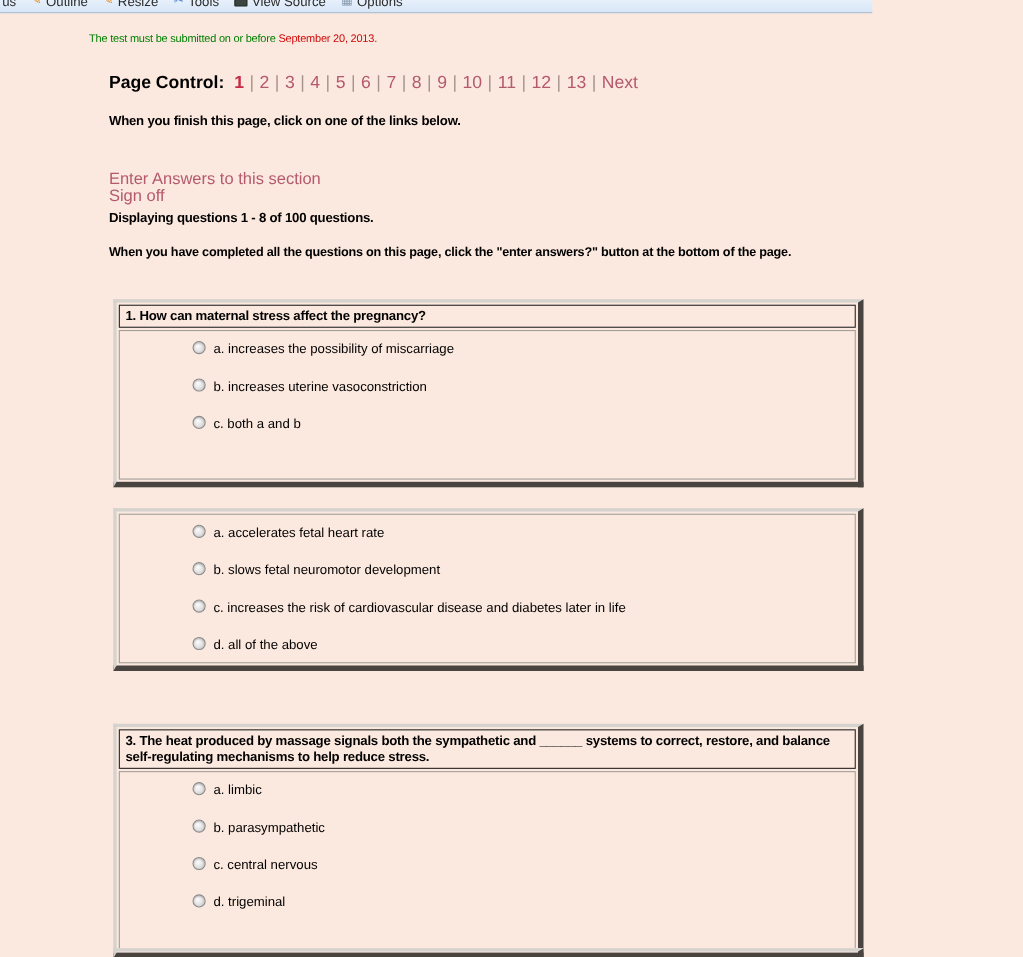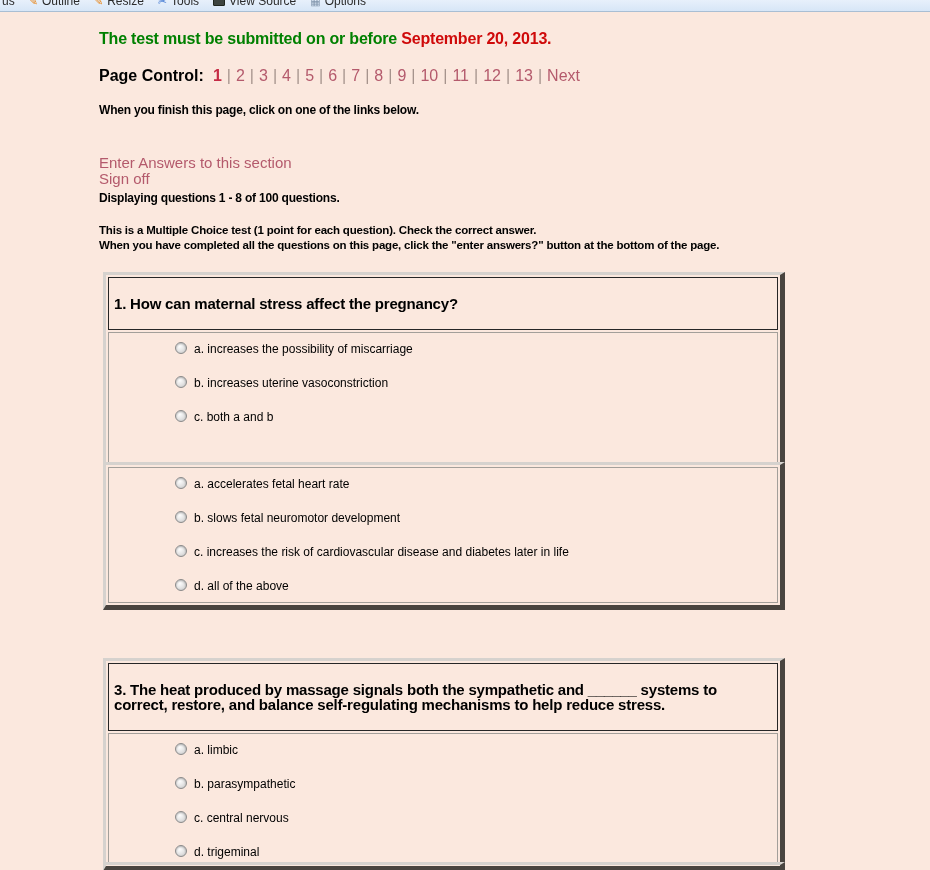--- a/index.html
+++ b/index.html
@@ -5,21 +5,21 @@
   * { margin:0; padding:0; box-sizing:border-box; }
   html,body { width:930px; height:870px; overflow:hidden; }
   body {
     font-family:"Liberation Sans", sans-serif;
     background:#fbe8de;
     position:relative;
   }
 
   
   .toolbar {
-    position:absolute; top:0; left:0; width:930px; height:12px;
+    position:absolute; top:0; left:0; width:793px; height:12px;
     background:linear-gradient(#e7f0fb,#d7e6f7);
     border-bottom:1px solid #a9bed3;
     overflow:hidden;
   }
   .toolbar-inner {
     display:flex; align-items:center; gap:14px;
     margin-top:-6px; padding-left:2px;
     font-size:12px; color:#2b2b2b; white-space:nowrap;
   }
   .tb-item { display:flex; align-items:center; gap:4px; cursor:default; }
@@ -28,21 +28,21 @@
   .icon-tools::before  { content:"✂"; color:#4a7fd4; }
   .icon-grid::before   { content:"▦"; color:#8296ad; }
   .icon-monitor {
     display:inline-block; width:12px; height:9px;
     background:#3d4440; border:1px solid #20261f; border-radius:1px;
   }
 
   
   .content { position:absolute; left:0; top:13px; width:930px; }
 
-  .notice { position:absolute; left:99px; top:17px; font-size:16px; font-weight:bold; letter-spacing:-0.2px; }
+  .notice { position:absolute; left:81px; top:17px; font-size:10px; font-weight:normal; letter-spacing:-0.2px; }
   .notice .green { color:#008000; }
   .notice .red   { color:#cf0a0a; }
 
   .page-control { position:absolute; left:99px; top:54px; font-size:16px; white-space:nowrap; }
   .pc-label { font-weight:bold; color:#000; margin-right:6px; }
   .pc-current { font-weight:bold; color:#c52b45; padding:0 3px; }
   .pc-page { color:#b45a6c; padding:0 3px; cursor:pointer; }
   .pc-sep { color:#a5938c; padding:0 2px; }
   .pc-next { color:#b45a6c; padding:0 3px; cursor:pointer; }
 
@@ -66,23 +66,23 @@
     padding:2px;
   }
   .qbox-1 { top:259px; }
   .qbox-2 { top:449px; }
   .qbox-3 { top:645px; }
   .qbox-partial { top:849px; height:9px; overflow:hidden; padding:0; }
 
   .q-header {
     border:1px solid #262626;
     background:#fbe8de;
-    font-size:15px; font-weight:bold; color:#000;
+    font-size:12px; font-weight:bold; color:#000;
     letter-spacing:-0.2px;
-    padding:18px 5px; line-height:15px;
+    padding:2px 5px; line-height:15px;
     margin-bottom:2px;
   }
   .q-body {
     border:1px solid #a39f9a;
     background:#fbe8de;
     height:136px;
     padding-top:9px;
   }
   .q3-body { height:167px; }
 
@@ -141,21 +141,20 @@
   <div class="finish-line">When you finish this page, click on one of the links below.</div>
 
   <div class="links">
     <a>Enter Answers to this section</a>
     <a>Sign off</a>
   </div>
 
   <div class="displaying">Displaying questions 1 - 8 of 100 questions.</div>
 
   <div class="instructions">
-    <div>This is a Multiple Choice test (1 point for each question). Check the correct answer.</div>
     <div>When you have completed all the questions on this page, click the "enter answers?" button at the bottom of the page.</div>
   </div>
 
   <div class="qbox qbox-1">
     <div class="q-header">1. How can maternal stress affect the pregnancy?</div>
     <div class="q-body">
       <div class="opt-row">
         <span class="radio"></span>
         <span class="opt-label">a. increases the possibility of miscarriage</span>
       </div>

